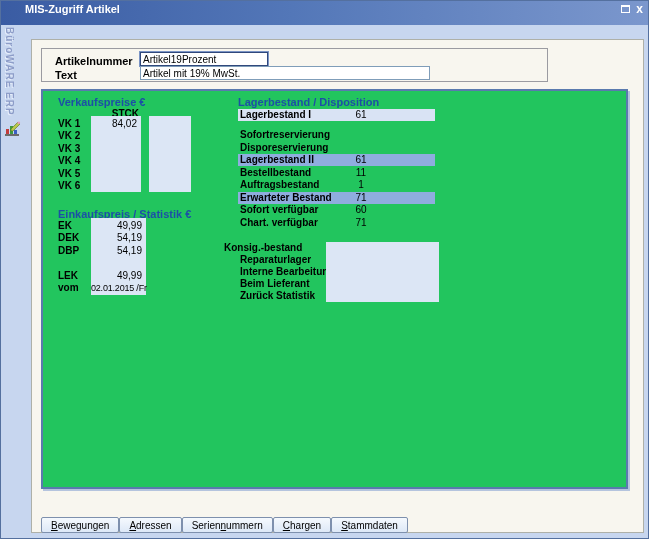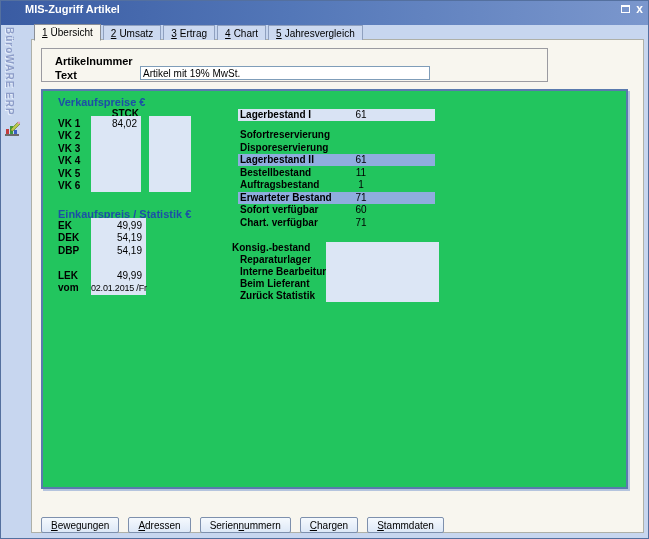--- a/index.html
+++ b/index.html
@@ -67,21 +67,21 @@
   .t-right { text-align:right; }
   .t-center { text-align:center; }
   .date-val { font-size:9px; letter-spacing:-0.2px; }
   
   .lager-row { position:absolute; left:195px; width:197px; height:12px; }
   .lager-row .lbl { position:absolute; left:2px; top:0; font-size:10px; font-weight:bold; white-space:nowrap; }
   .lager-row .val { position:absolute; left:73px; top:0; width:100px; text-align:center; font-size:10px; }
   .bg-light { background:#d9e3f4; }
   .bg-med { background:#8fadde; }
   
-  .footer { position:absolute; left:9px; top:477px; display:flex; gap:9px; }
+  .footer { position:absolute; left:9px; top:477px; display:flex; }
   .fbtn {
     font-family:"Liberation Sans",sans-serif; font-size:10px; color:#000;
     background:linear-gradient(#f5f9fe,#dde8f7); border:1px solid #7e90ad;
     border-radius:2px; padding:2px 9px; height:16px; line-height:11px; cursor:default;
   }
 </style>
 </head>
 <body>
 
 <div class="window">
@@ -97,32 +97,26 @@
   <span class="brand-text">BüroWARE ERP</span>
   <svg class="side-icon" viewBox="0 0 17 17">
     <rect x="1" y="13" width="14" height="2" fill="#6b6b6b"></rect>
     <rect x="2" y="8" width="3" height="5" fill="#c23b3b"></rect>
     <rect x="6" y="5" width="3" height="8" fill="#3f9a3f"></rect>
     <rect x="10" y="9" width="3" height="4" fill="#3b5fc2"></rect>
     <polygon points="14,1 16,3 9,10 7,10 7,8" fill="#b9c94a" stroke="#5d6b1e" stroke-width="0.6"></polygon>
     <circle cx="14.8" cy="1.8" r="1.3" fill="#e2a0c0"></circle>
   </svg>
 
-  <div class="tabs">
-    <div class="tab active"><span class="accel">1</span><span>Übersicht</span></div>
-    <div class="tab"><span class="accel">2</span><span>Umsatz</span></div>
-    <div class="tab"><span class="accel">3</span><span>Ertrag</span></div>
-    <div class="tab"><span class="accel">4</span><span>Chart</span></div>
-    <div class="tab"><span class="accel">5</span><span>Jahresvergleich</span></div>
-  </div>
 
   <div class="content">
 
     <div class="head-box">
       <span class="fld-label" style="left:13px; top:6px;">Artikelnummer</span>
+      <input class="fld-input focused" style="left: 98px; top: 3px; width: 128px;" value="Artikel19Prozent">
       <span class="fld-label" style="left:13px; top:20px;">Text</span>
       <input class="fld-input" style="left: 98px; top: 17px; width: 290px;" value="Artikel mit 19% MwSt.">
     </div>
 
     <div class="panel">
 
       <span class="sec-header" style="left:15px; top:5px;">Verkaufspreise €</span>
       <span class="col-head t-right" style="left:48px; top:17px; width:48px;">STCK</span>
       <div class="blue-box" style="left:48px; top:25px; width:50px; height:76px;"></div>
       <div class="blue-box" style="left:106px; top:25px; width:42px; height:76px;"></div>
@@ -151,20 +145,21 @@
       <span class="row-lbl" style="left:15px; top:179px;">LEK</span>
       <span class="row-lbl" style="left:15px; top:191px;">vom</span>
 
       <span class="row-val t-right" style="left:48px; top:129px; width:51px;">49,99</span>
       <span class="row-val t-right" style="left:48px; top:141px; width:51px;">54,19</span>
       <span class="row-val t-right" style="left:48px; top:154px; width:51px;">54,19</span>
       <span class="row-val t-right" style="left:48px; top:166px; width:51px;"></span>
       <span class="row-val t-right" style="left:48px; top:179px; width:51px;">49,99</span>
       <span class="row-val t-right date-val" style="left:48px; top:192px; width:53px;">02.01.2015 /Fr</span>
 
+      <span class="sec-header" style="left:195px; top:5px;">Lagerbestand / Disposition</span>
       <span class="col-head t-center" style="left:268px; top:17px; width:100px;">STCK</span>
 
       <div class="lager-row bg-light" style="top:18px;padding-left:36px;">
         <span class="lbl">Lagerbestand I</span>
           <span class="val">61</span>
       </div>
       <div class="lager-row" style="top:38px;">
         <span class="lbl">Sofortreservierung</span>
           <span class="val"></span>
       </div>
@@ -190,21 +185,21 @@
       </div>
       <div class="lager-row" style="top:113px;">
         <span class="lbl">Sofort verfügbar</span>
           <span class="val">60</span>
       </div>
       <div class="lager-row" style="top:126px;">
         <span class="lbl">Chart. verfügbar</span>
           <span class="val">71</span>
       </div>
 
-      <span class="row-lbl" style="left:189px; top:151px;">Konsig.-bestand</span>
+      <span class="row-lbl" style="left:181px; top:151px;">Konsig.-bestand</span>
       <span class="row-lbl" style="left:197px; top:163px;">Reparaturlager</span>
       <span class="row-lbl" style="left:197px; top:175px;">Interne Bearbeitung</span>
       <span class="row-lbl" style="left:197px; top:187px;">Beim Lieferant</span>
       <span class="row-lbl" style="left:197px; top:199px;">Zurück Statistik</span>
       <div class="blue-box" style="left:283px; top:151px; width:113px; height:60px;"></div>
 
     </div>
 
     <div class="footer">
       <button class="fbtn"><span></span><span class="accel">B</span><span>ewegungen</span></button>

